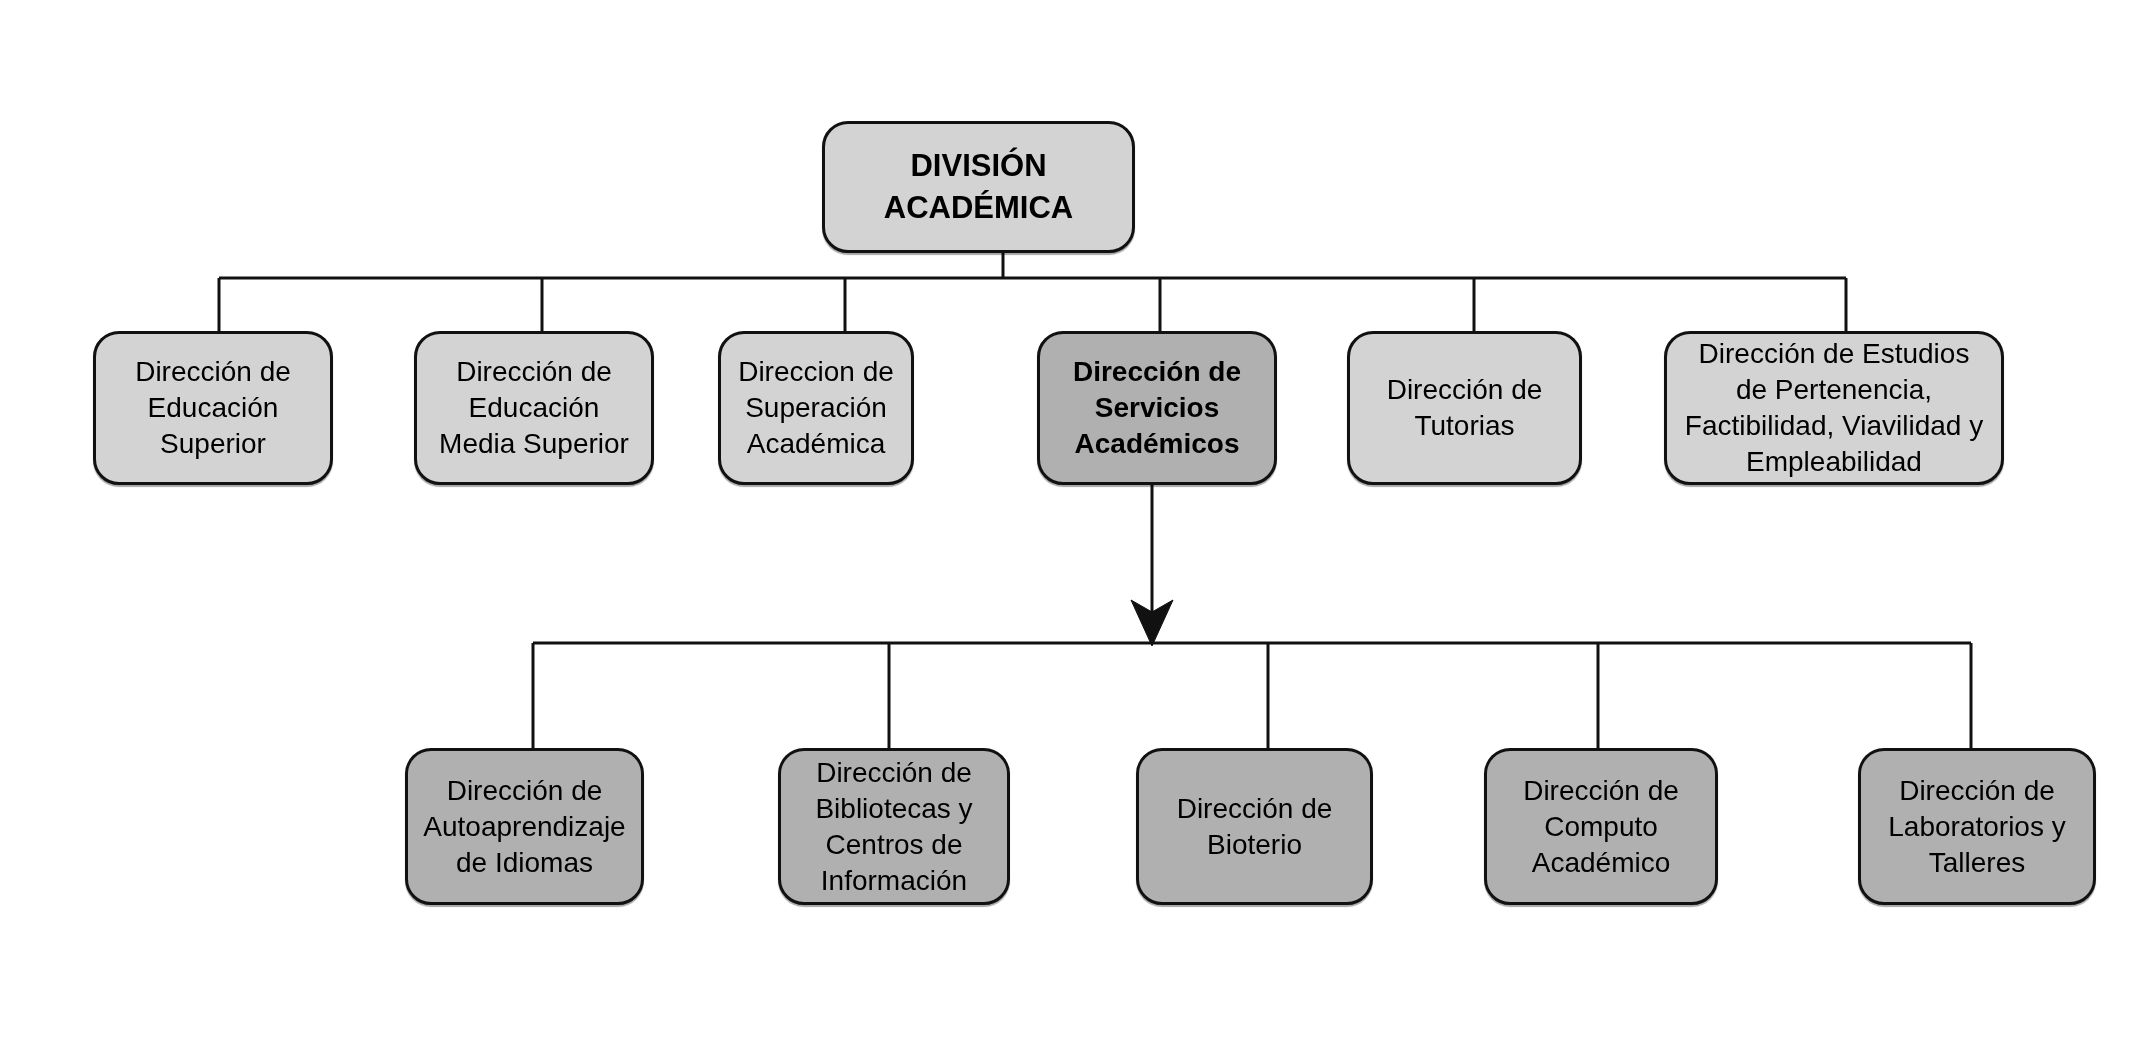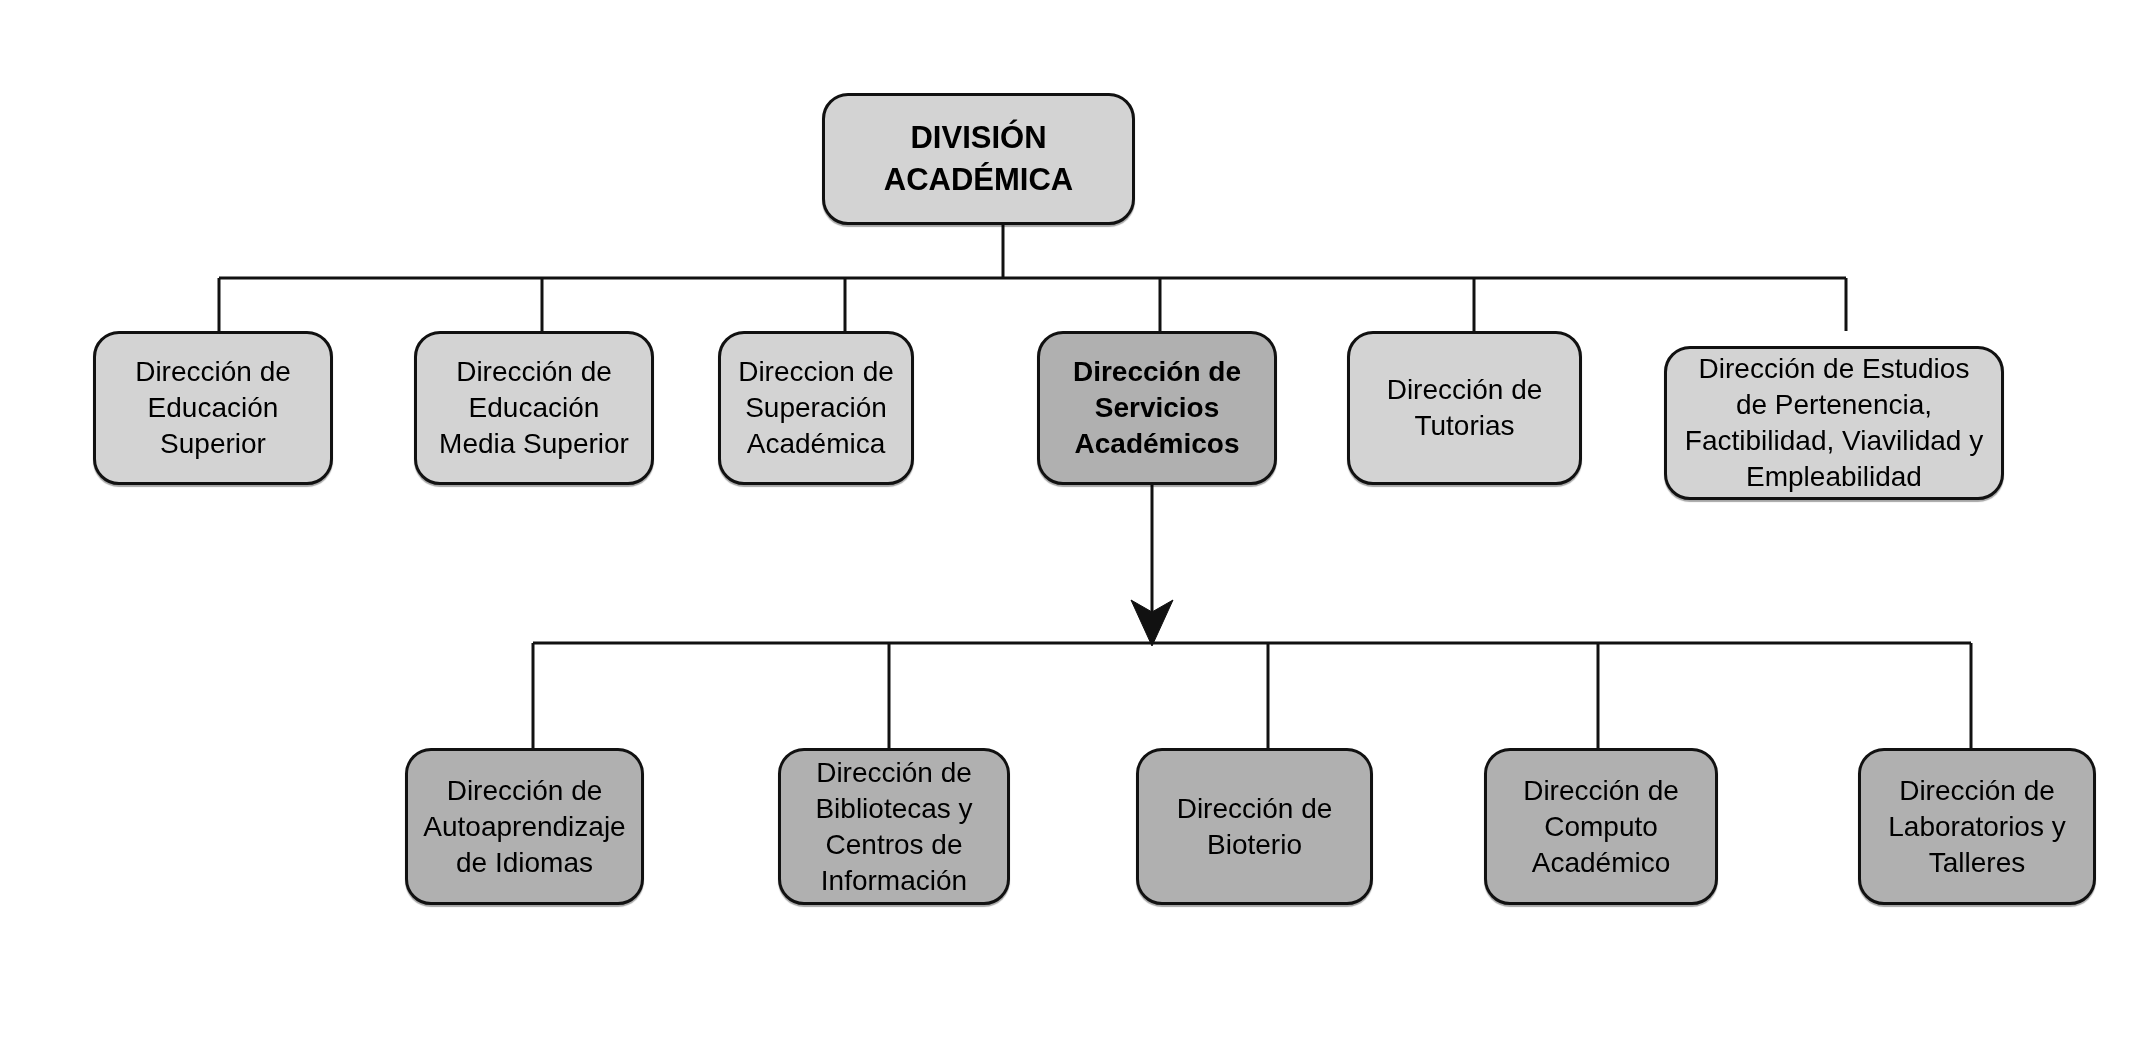--- a/index.html
+++ b/index.html
@@ -58,20 +58,21 @@
   .node.dark{
     background:var(--box-dark);
   }
   .node.bold{
     font-weight:bold;
   }
   .node.root{
     font-size:31px;
     line-height:42px;
     font-weight:bold;
+    margin-top:28px;
   }
 </style>
 </head>
 <body>
 
 <div class="canvas">
 
   <svg class="connector-layer" viewBox="0 0 2147 1052">
 
     <line x1="1003" y1="225" x2="1003" y2="278"></line>
@@ -119,21 +120,21 @@
   </div>
   <div class="node dark bold" style="left:1037px;top:331px;width:240px;height:154px;">
     <span class="label">Dirección de
 Servicios
 Académicos</span>
   </div>
   <div class="node" style="left:1347px;top:331px;width:235px;height:154px;">
     <span class="label">Dirección de
 Tutorias</span>
   </div>
-  <div class="node" style="left:1664px;top:331px;width:340px;height:154px;margin-top:15px;">
+  <div class="node" style="left:1664px;top:331px;width:340px;height:154px;">
     <span class="label">Dirección de Estudios
 de Pertenencia,
 Factibilidad, Viavilidad y
 Empleabilidad</span>
   </div>
 
   <div class="node dark" style="left:405px;top:748px;width:239px;height:157px;">
     <span class="label">Dirección de
 Autoaprendizaje
 de Idiomas</span>

